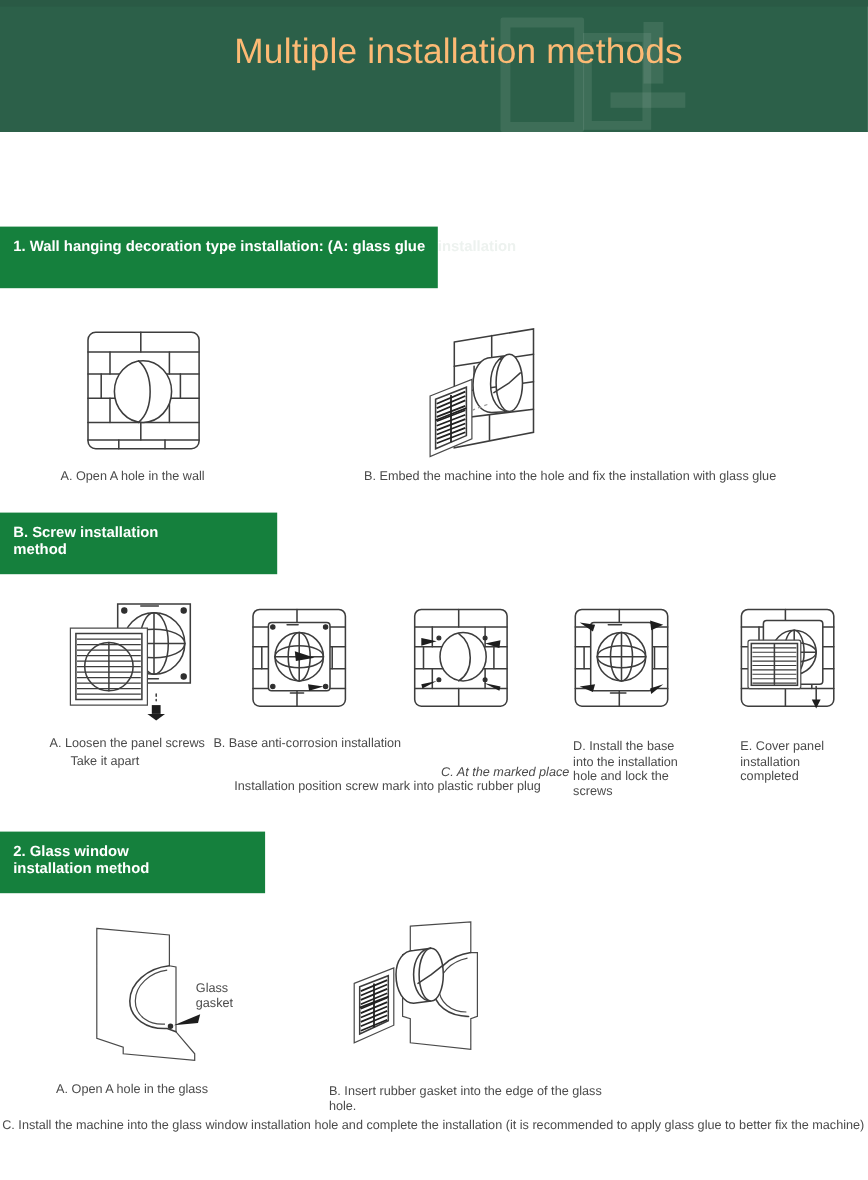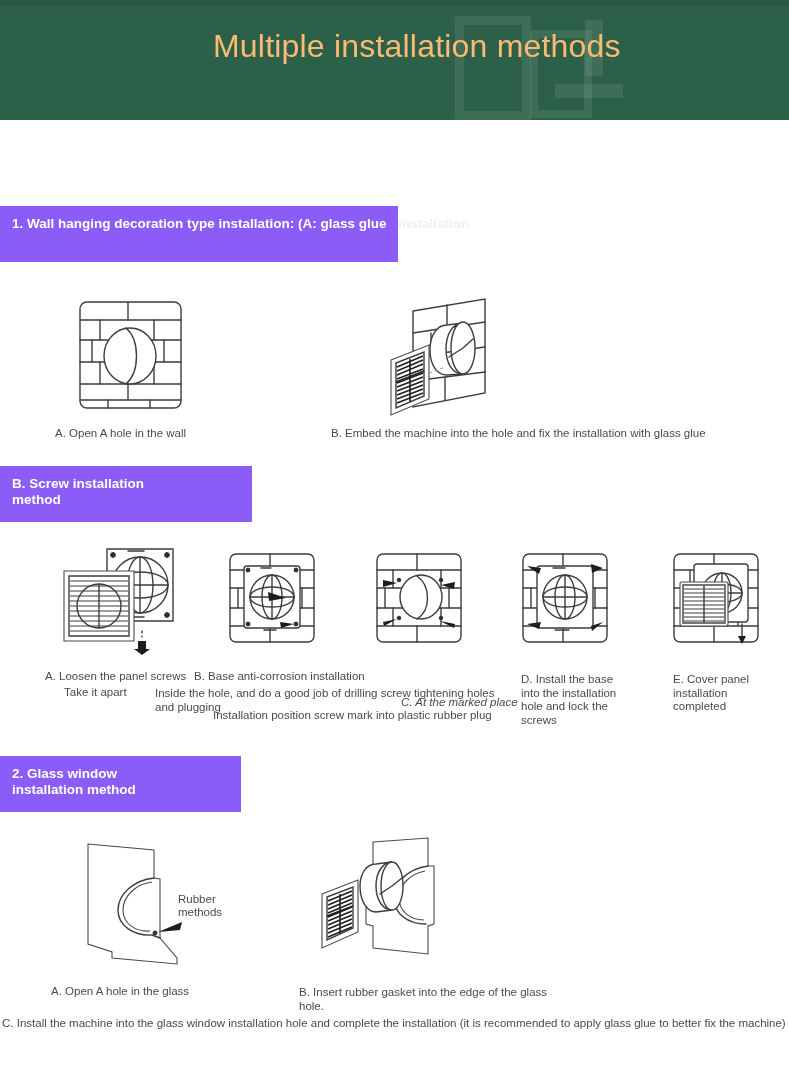--- a/index.html
+++ b/index.html
@@ -37,21 +37,21 @@
     color:#fdba74;
     font-size:32px;
     line-height:40px;
     font-weight:400;
     letter-spacing:.2px;
   }
 
   
   .bar{
     position:absolute;
-    background:#8b5cf6;
+    background:#15803d;
     color:#ffffff;
     font-weight:bold;
     font-size:13.5px;
     line-height:16px;
     box-sizing:border-box;
     padding:10px 12px 8px 12px;
     overflow:visible;
     white-space:nowrap;
   }
 
@@ -258,21 +258,20 @@
       <path class="ln" d="M32 34 V70"></path>
       <path class="ln" d="M70 72 V84"></path>
       <path class="arrow" d="M66 84 l4 8 l4 -8 Z"></path>
     </svg>
   </div>
 
   <div class="cap" style="left:45px;top:670px;">A. Loosen the panel screws</div>
   <div class="cap" style="left:64px;top:686px;">Take it apart</div>
 
   <div class="cap" style="left:194px;top:670px;">B. Base anti-corrosion installation</div>
-  <div class="cap" style="left:155px;top:687px;width:358px;">Inside the hole, and do a good job of drilling screw tightening holes and plugging</div>
 
   <div class="cap" style="left:401px;top:696px;font-style:italic;">C. At the marked place</div>
   <div class="cap" style="left:213px;top:709px;width:300px;">Installation position screw mark into plastic rubber plug</div>
 
   <div class="cap" style="left:521px;top:673px;width:112px;">D. Install the base into the installation hole and lock the screws</div>
   <div class="cap" style="left:673px;top:673px;width:80px;">E. Cover panel installation completed</div>
 
   <div class="bar" id="bar-2">
     <span class="line1">2. Glass window</span><br>
     <span class="line2">installation method</span>
@@ -280,21 +279,21 @@
 
   <div class="fig" style="left:82px;top:836px;">
     <svg width="110" height="130" viewBox="0 0 110 130">
       <path class="ln-t" d="M6 8 L72 14 L72 42 L78 43 L78 102 L95 122 L95 128 L30 122 L30 116 L6 108 Z"></path>
       <path class="ln" d="M72 42 C52 44 36 58 36 74 C36 90 52 100 70 99 L78 102"></path>
       <path class="ln-t" d="M70 46 C54 48 41 60 41 74 C41 88 54 96 68 95"></path>
       <circle class="dark" cx="73" cy="97" r="2"></circle>
       <path class="arrow" d="M100 86 L76 96 L98 94 Z"></path>
     </svg>
   </div>
-  <div class="cap" style="left:178px;top:893px;width:60px;line-height:13px;">Rubber methods</div>
+  <div class="cap" style="left:178px;top:893px;width:60px;line-height:13px;">Glass gasket</div>
 
   <div class="fig" style="left:318px;top:836px;">
     <svg width="130" height="125" viewBox="0 0 130 125">
       <path class="ln-t" d="M55 6 L110 2 L110 30 L116 30 L116 88 L110 90 L110 118 L55 112 L55 90 L48 88 L48 32 L55 30 Z"></path>
       <path class="ln" d="M110 30 C90 33 76 46 76 62 C76 78 90 88 108 88"></path>
       <path class="ln-t" d="M107 35 C92 38 81 49 81 62 C81 75 92 84 106 84"></path>
 
       <path class="fillw" d="M42 50 C42 37 49 28 58 28 L74 26 C65 26 58 36 58 50 C58 64 65 74 74 74 L58 76 C49 76 42 65 42 50 Z"></path>
       <ellipse class="fillw" cx="74" cy="50" rx="11" ry="24"></ellipse>
       <path class="ln" d="M74 50 L62 58 M74 50 L84 42"></path>

